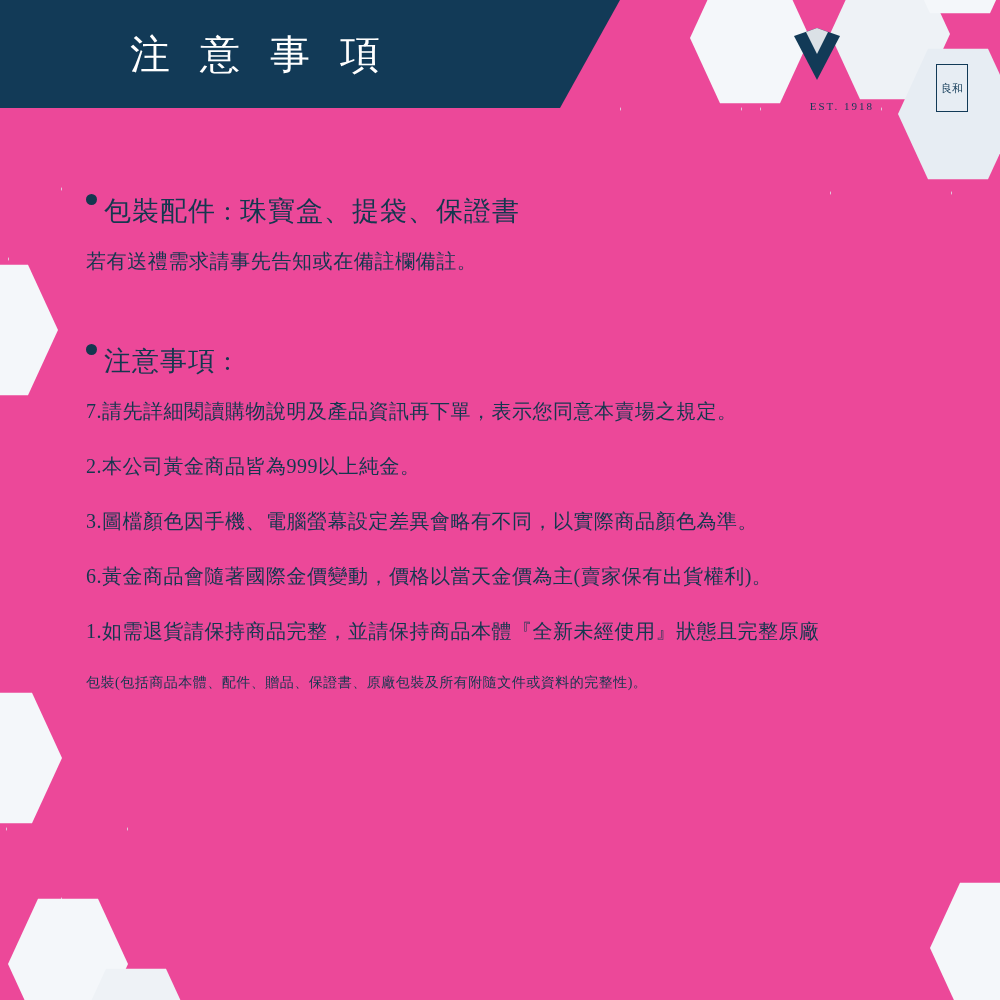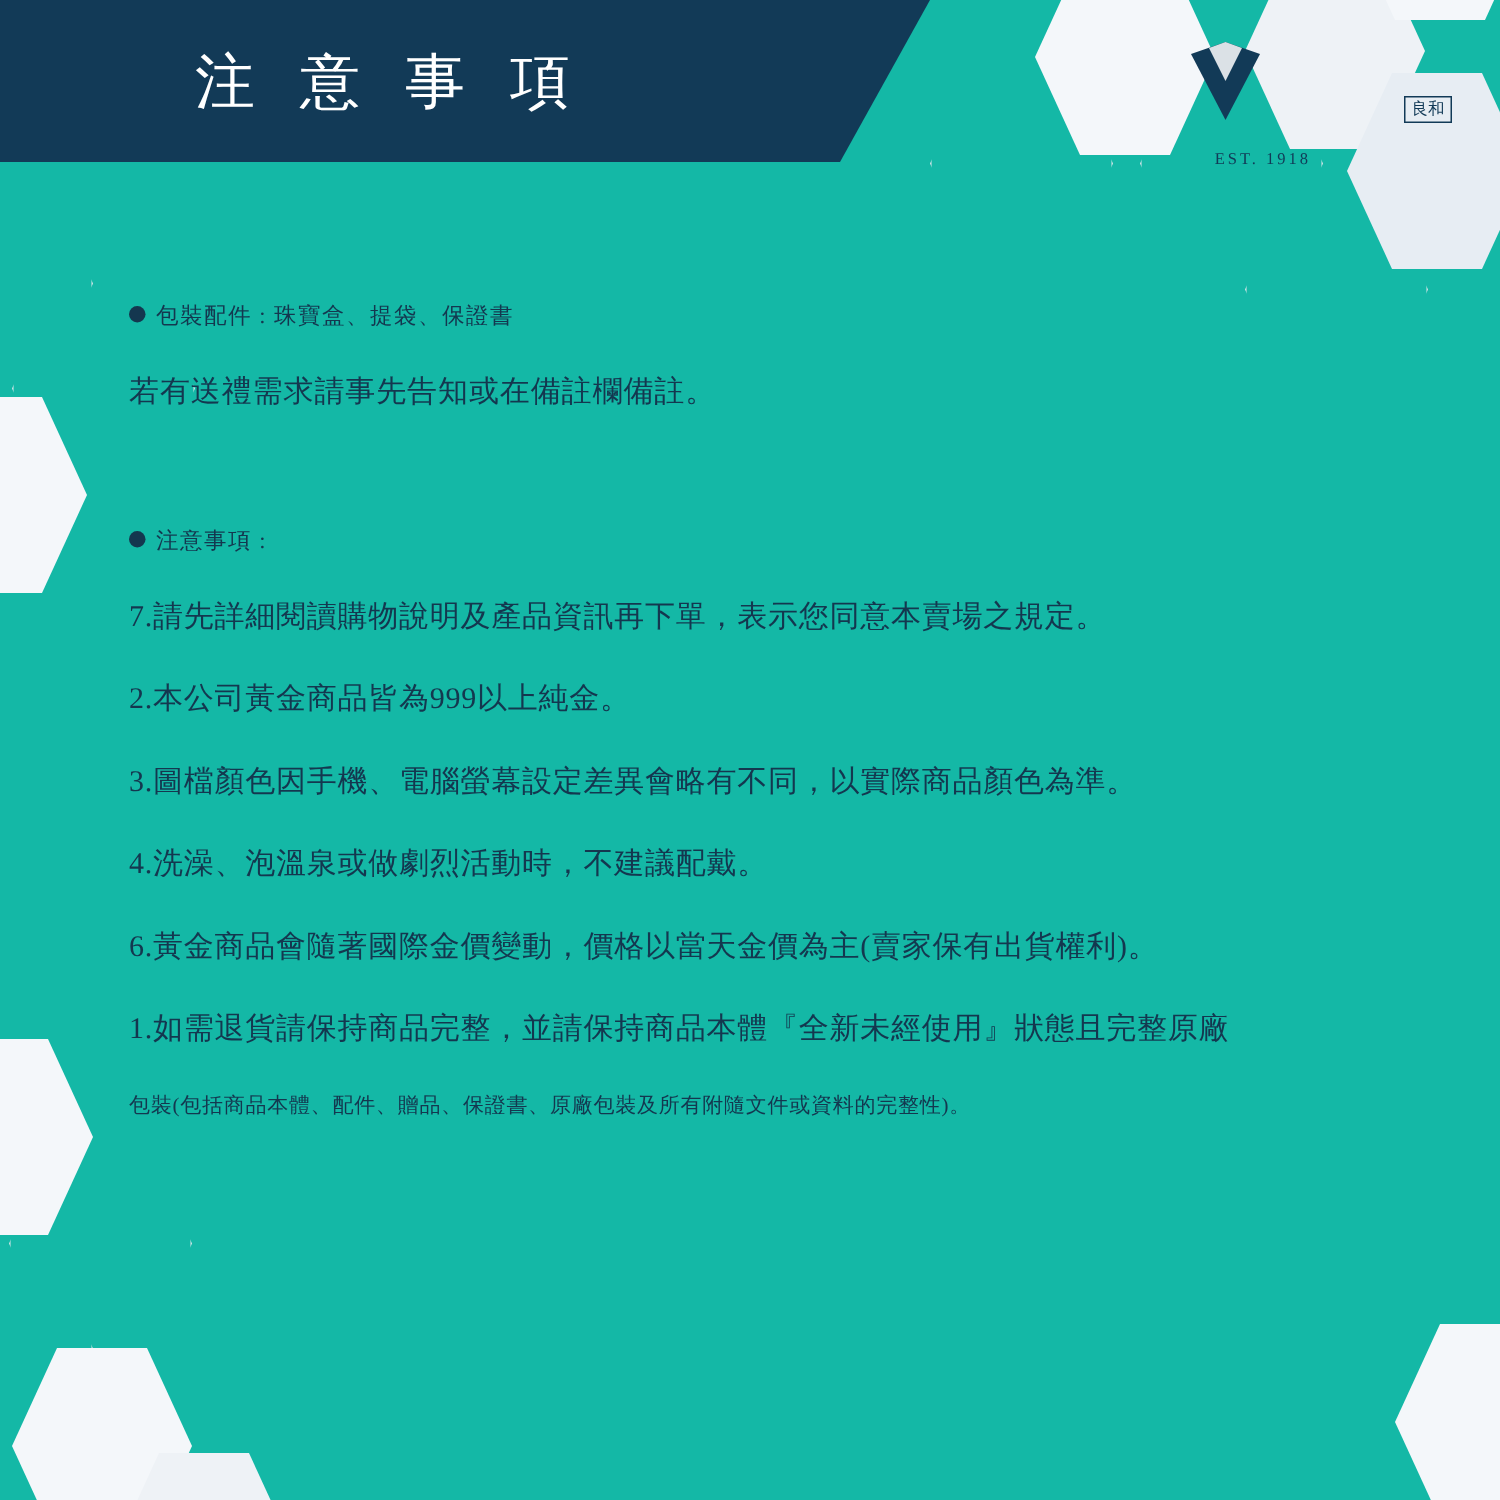--- a/index.html
+++ b/index.html
@@ -11,21 +11,21 @@
     height: 1000px;
     background: #ffffff;
     font-family: "Liberation Serif", "DejaVu Serif", serif;
     color: #12344f;
     overflow: hidden;
   }
   #page {
     position: relative;
     width: 1000px;
     height: 1000px;
-    background: #14b8a6;
+    background: #ec4899;
     overflow: hidden;
   }
 
   
   .hexlayer {
     position: absolute;
     inset: 0;
     pointer-events: none;
   }
   .hex {
@@ -97,39 +97,39 @@
   .logo-cn {
     position: absolute;
     top: 18px;
     right: 10px;
     width: 26px;
     font-size: 11px;
     line-height: 12px;
     color: #123a57;
     text-align: center;
     border: 1px solid #123a57;
-    padding: 2px 2px;
+    padding: 17px 2px;
     letter-spacing: 0;
   }
 
   
   .content {
     position: absolute;
     left: 86px;
     top: 196px;
     width: 838px;
     color: #14374f;
   }
   .sect-head {
-    font-size: 15px;
+    font-size: 27px;
     line-height: 30px;
     margin: 0 0 18px 0;
     letter-spacing: 1px;
     display: flex;
-    align-items: center;
+    align-items: flex-start;
   }
   .bullet-dot {
     display: inline-block;
     width: 11px;
     height: 11px;
     border-radius: 50%;
     background: #14374f;
     margin-right: 7px;
     flex: 0 0 auto;
     position: relative;
@@ -215,20 +215,19 @@
 
     <div class="sect-head">
       <span class="bullet-dot"></span>
       <span>注意事項 :</span>
     </div>
 
     <ul class="list">
       <li>7.請先詳細閱讀購物說明及產品資訊再下單，表示您同意本賣場之規定。</li>
       <li>2.本公司黃金商品皆為999以上純金。</li>
       <li>3.圖檔顏色因手機、電腦螢幕設定差異會略有不同，以實際商品顏色為準。</li>
-      <li>4.洗澡、泡溫泉或做劇烈活動時，不建議配戴。</li>
       <li>6.黃金商品會隨著國際金價變動，價格以當天金價為主(賣家保有出貨權利)。</li>
       <li>1.如需退貨請保持商品完整，並請保持商品本體『全新未經使用』狀態且完整原廠</li>
     </ul>
 
     <div class="cont-line">包裝(包括商品本體、配件、贈品、保證書、原廠包裝及所有附隨文件或資料的完整性)。</div>
   </div>
 </div>
 
 </body></html>

